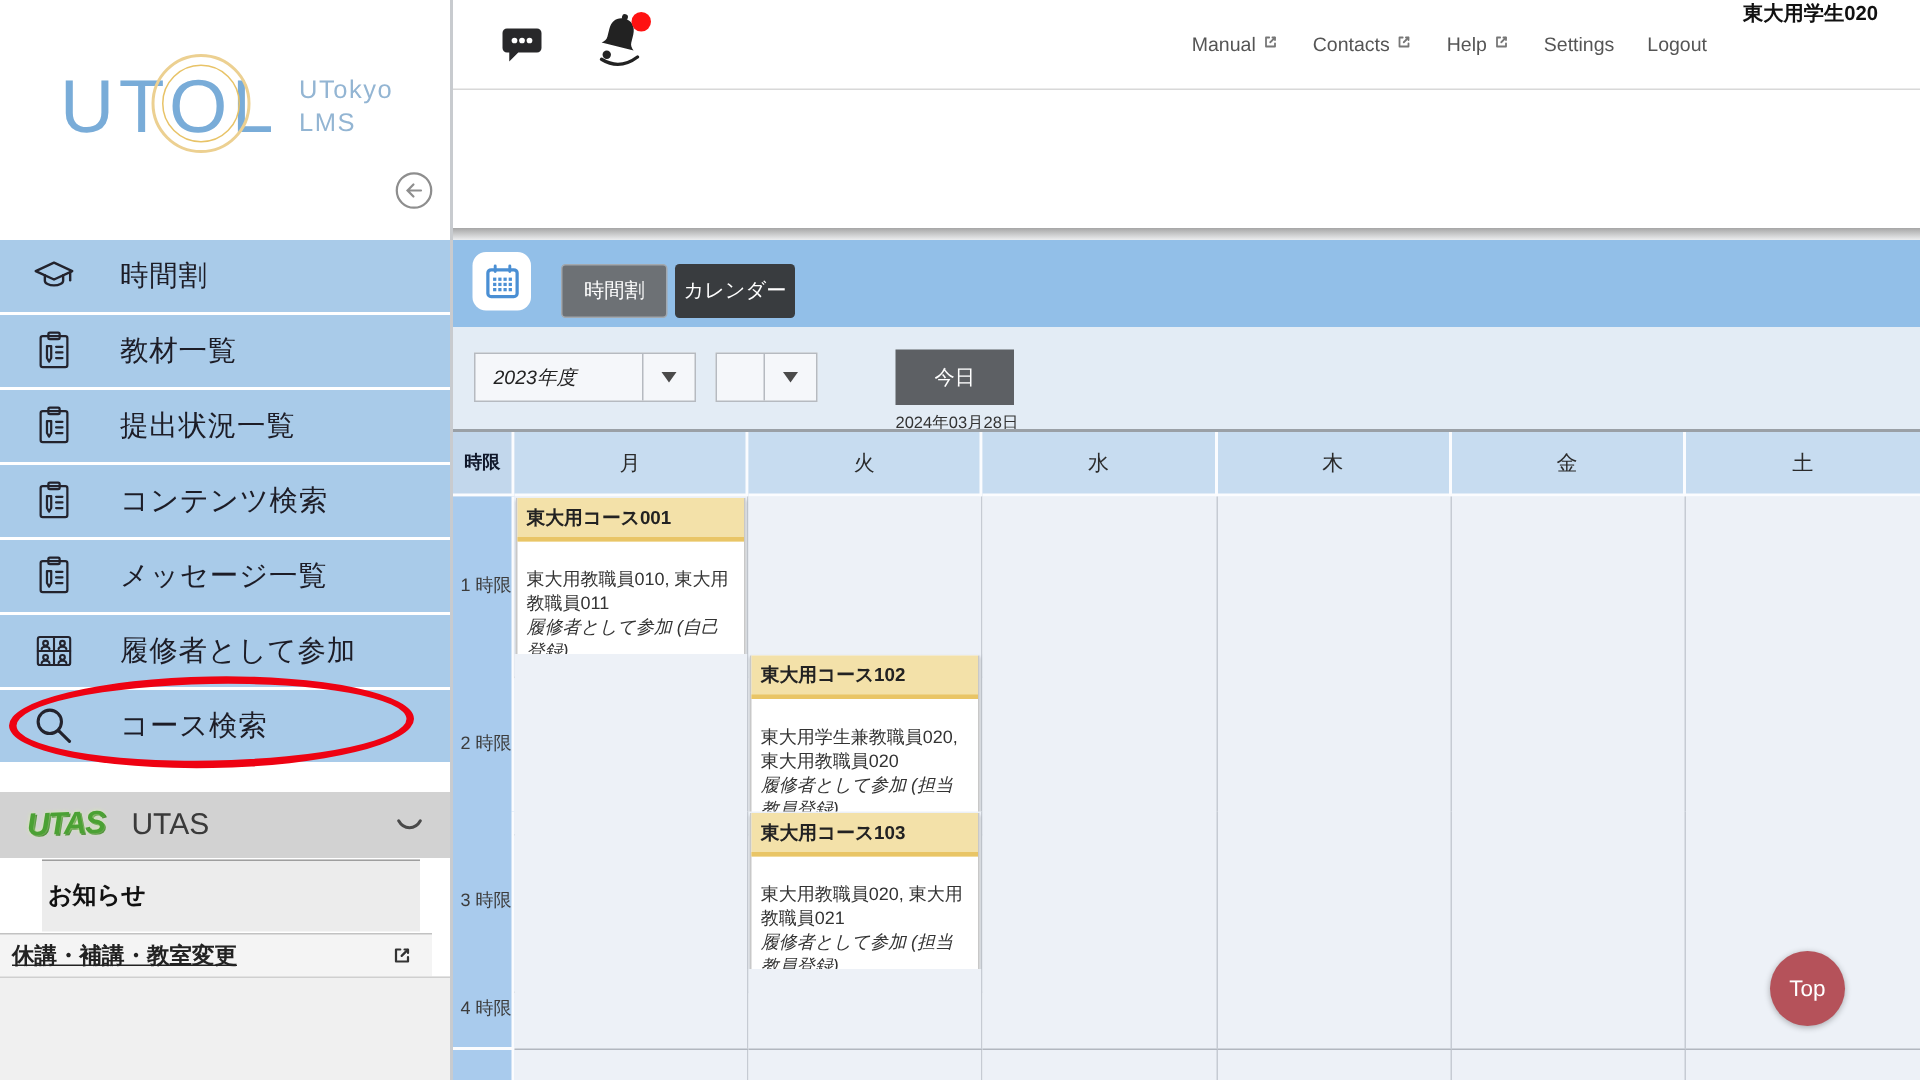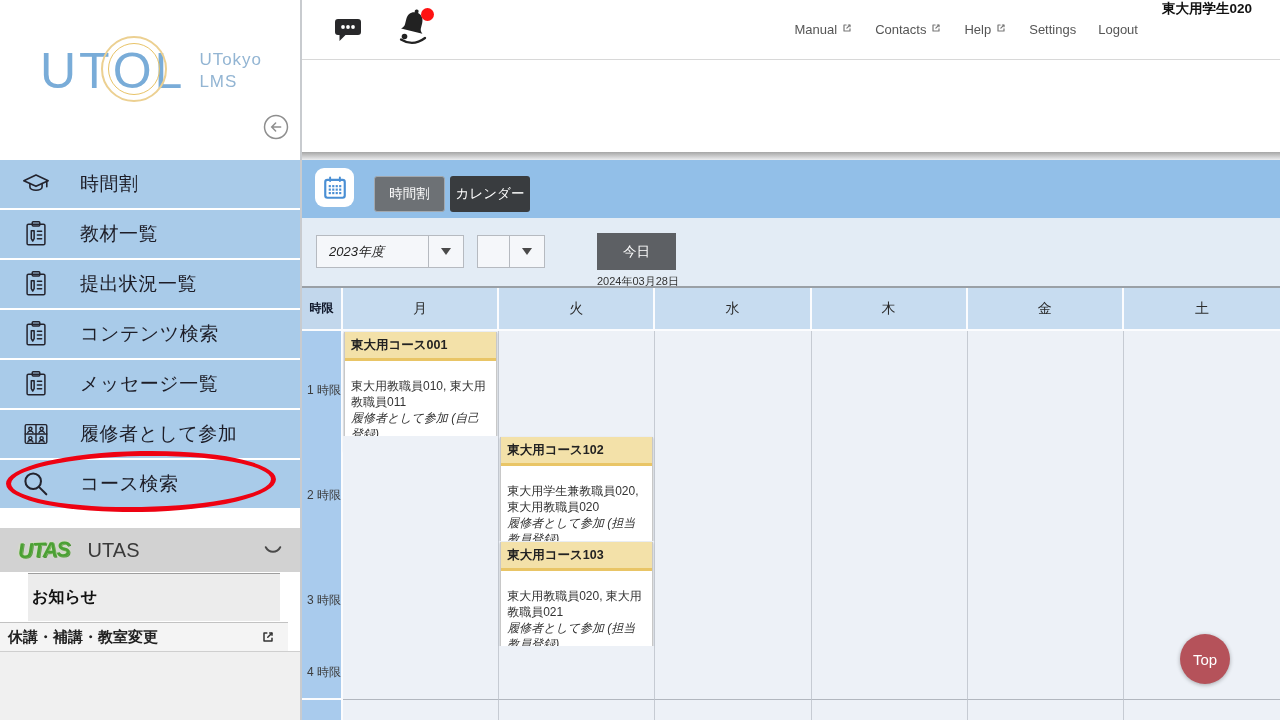--- a/index.html
+++ b/index.html
@@ -33,21 +33,21 @@
     display:flex;align-items:center;padding:0 18px 0 18px;box-sizing:border-box;cursor:pointer;}
   .utas-logo{display:inline-block;font-size:21px;font-weight:800;font-style:italic;color:#4ba134;
     text-shadow:0 0 3px #d6edb0, 1px 1px 0 #2f7d1d;transform:rotate(-2deg);letter-spacing:-1px;}
   .utas-label{margin-left:18px;font-size:20px;color:#3a3a3a;}
   .utas-chevron{margin-left:auto;display:flex;}
   .notice-row{position:absolute;top:573px;left:0;width:252px;height:48px;background:#ececec;
     border-top:1px solid #9e9e9e;display:flex;align-items:center;padding-left:4px;
     box-sizing:border-box;font-size:16px;font-weight:bold;color:#111;cursor:pointer;margin-left:28px;}
   .cancel-row{position:absolute;top:622px;left:0;width:288px;height:29px;background:#f4f4f4;
     border-top:1px solid #c2c2c2;display:flex;align-items:center;padding:0 12px 0 8px;
-    box-sizing:border-box;font-size:15px;font-weight:bold;color:#222;cursor:pointer;}
+    box-sizing:border-box;font-size:15px;font-weight:bold;color:#222;cursor:pointer;text-decoration:underline;}
   .cancel-ext{margin-left:auto;display:flex;}
   .sidebar-bottom{position:absolute;top:651px;left:0;width:300px;bottom:0;background:#f0f0f0;
     border-top:1px solid #cfcfcf;}
   
   .main{position:absolute;left:300px;top:0;width:980px;height:720px;background:#ffffff;
     border-left:2px solid #c8cbcf;box-sizing:border-box;overflow:hidden;}
   .topbar{position:relative;height:59px;border-bottom:1px solid #d8d8d8;background:#fff;}
   .chat-icon{position:absolute;left:30px;top:15px;cursor:pointer;}
   .bell-wrap{position:absolute;left:92px;top:6px;width:40px;height:42px;cursor:pointer;}
   .bell-dot{position:absolute;right:0px;top:2px;width:13px;height:13px;background:#ff1212;border-radius:50%;}

